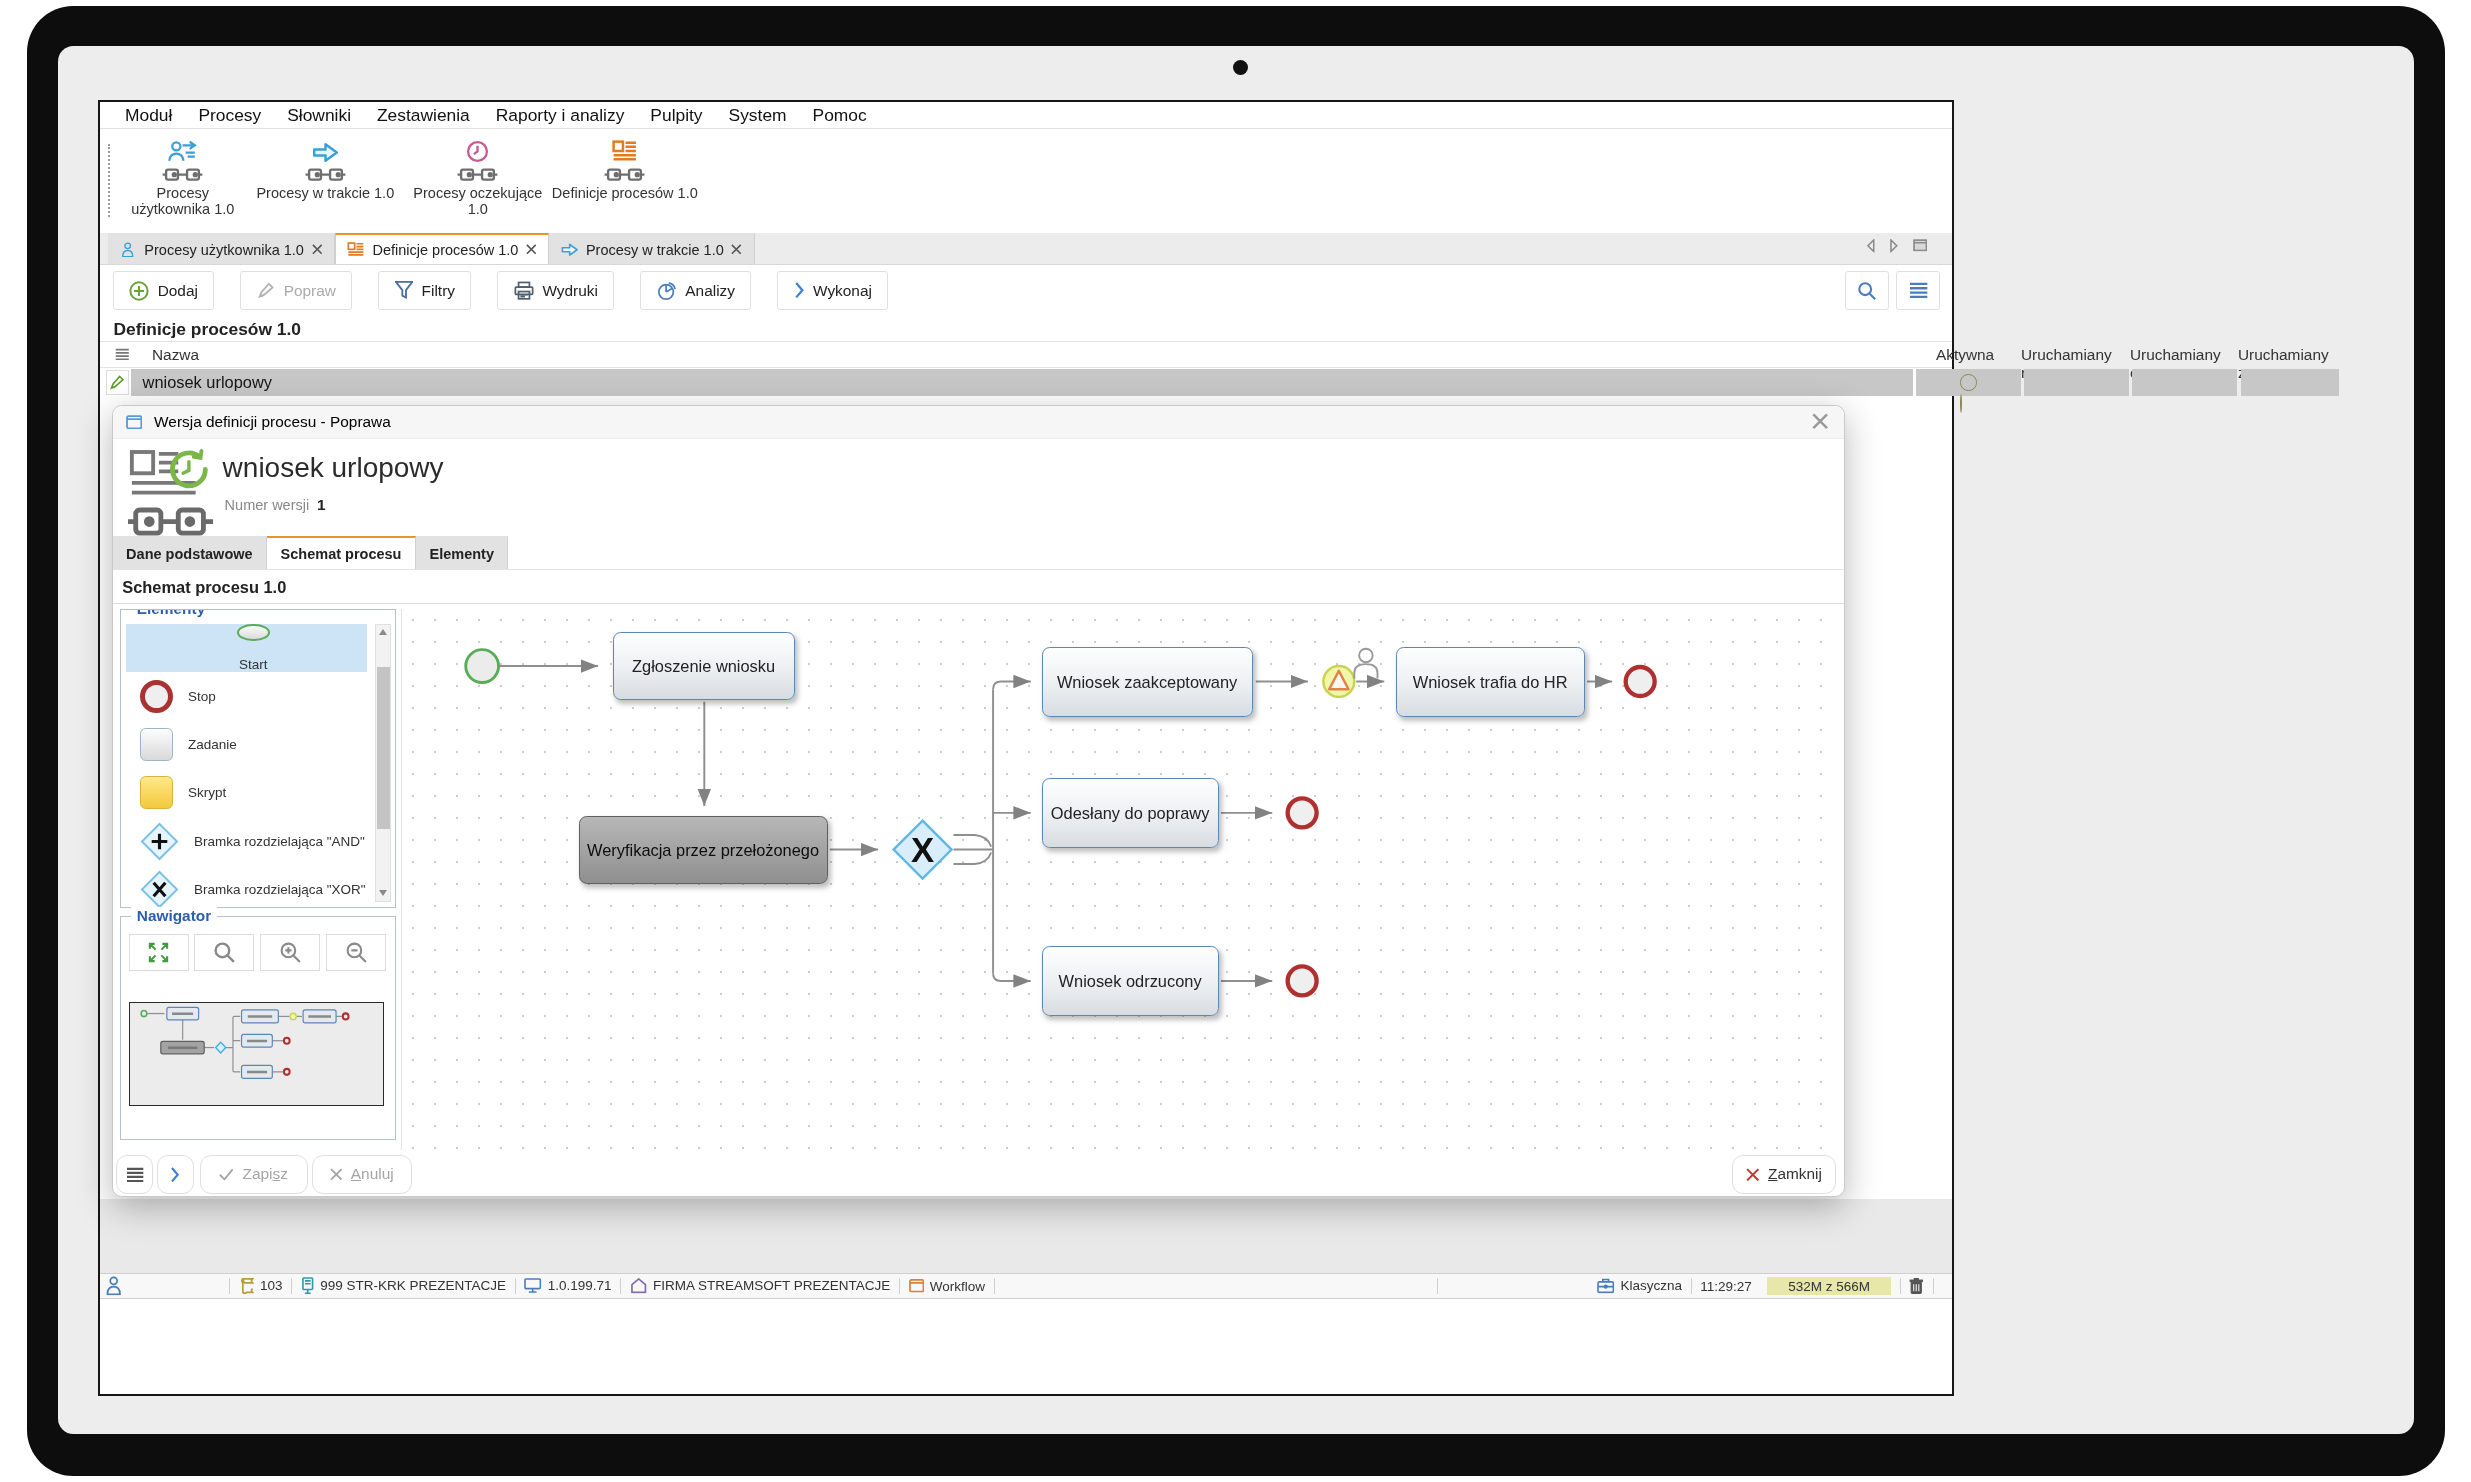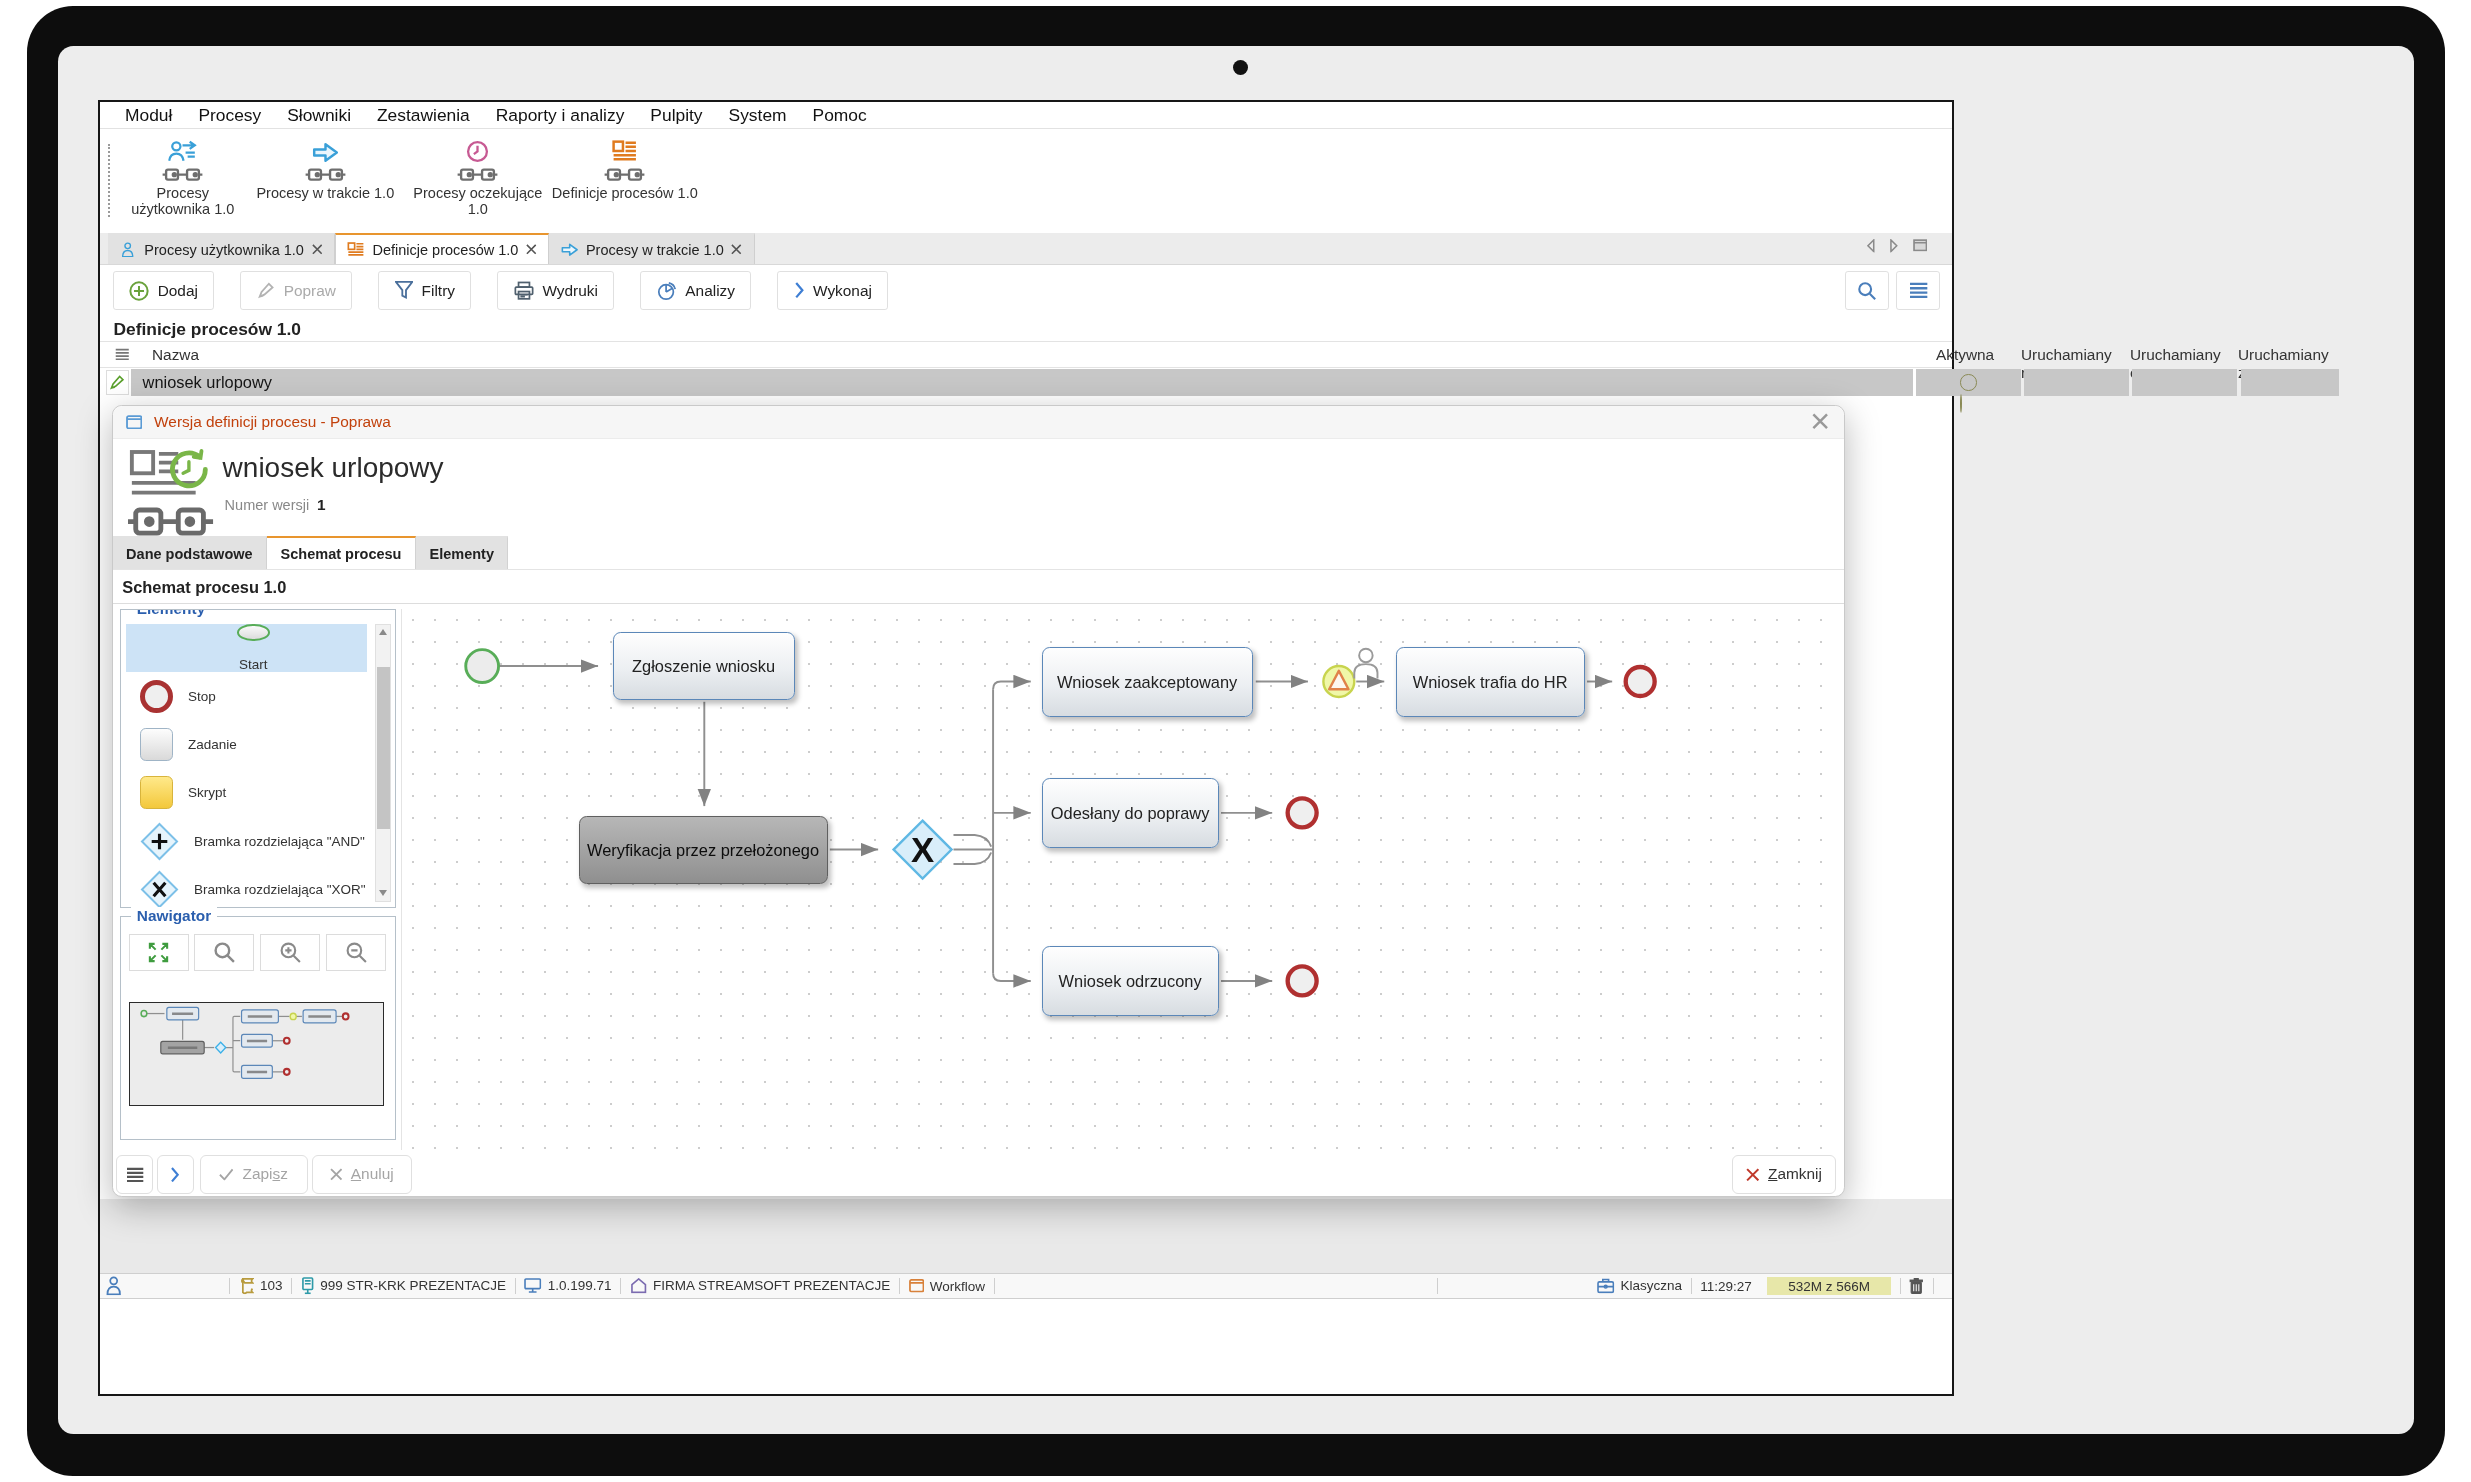--- a/index.html
+++ b/index.html
@@ -49,21 +49,21 @@
   
   .statusbar { position:absolute; left:0; top:1171px; width:100%; height:26px; background:#f8f8f8; border-top:1px solid #cfcfcf; border-bottom:1px solid #cfcfcf; font-size:13.5px; color:#333; }
   .sb-left { position:absolute; left:5.8px; top:0; height:24px; display:flex; align-items:center; }
   .sb-right { position:absolute; right:9.7px; top:0; height:24px; display:flex; align-items:center; }
   .sb-sep { width:1px; height:16.4px; background:#cfcfcf; margin:0 8.7px; }
   .sb-it { display:flex; align-items:center; gap:5.8px; white-space:nowrap; }
   .sb-lonesep { position:absolute; left:1337px; top:3.9px; width:1px; height:16.4px; background:#cfcfcf; }
   .mem { background:#e7e7a9; padding:1.9px 21px; color:#333; }
   
   .dialog { position:absolute; left:11.6px; top:303px; width:1733px; height:792px; background:#fff; border:1px solid #c9c9c9; border-radius:9.7px; box-shadow:0 9.7px 35px rgba(0,0,0,.28); }
-  .dlg-titlebar { position:absolute; left:0; top:0; width:100%; height:33px; background:#f6f6f6; border-radius:9.7px 9.7px 0 0; border-bottom:1px solid #ececec; display:flex; align-items:center; font-size:15.4px; color:#c2410c; }
+  .dlg-titlebar { position:absolute; left:0; top:0; width:100%; height:33px; background:#f6f6f6; border-radius:9.7px 9.7px 0 0; border-bottom:1px solid #ececec; display:flex; align-items:center; font-size:15.4px; color:#000000; }
   .dlg-close { position:absolute; right:15.4px; top:6.8px; color:#999; cursor:pointer; }
   .dlg-bigicon { position:absolute; left:15.4px; top:42px; }
   .dlg-name { position:absolute; left:110px; top:46px; font-size:28px; color:#2b2b2b; }
   .dlg-version { position:absolute; left:112px; top:90px; font-size:14.5px; color:#888; }
   .dlg-version b { color:#222; font-size:15.4px; margin-left:7.7px; }
   .dlg-tabs { position:absolute; left:0; top:130px; height:34px; display:flex; }
   .dtab { display:flex; align-items:center; padding:0 13.5px; font-size:14.5px; color:#222; background:#e2e2e2; border-right:1px solid #d2d2d2; border-top:2.9px solid transparent; cursor:pointer;font-weight:bold; }
   .dtab.active { background:#fff; border-top:2.9px solid #e8952e; border-bottom:1px solid #fff; }
   .dlg-tabs-line { position:absolute; left:0; top:163px; width:100%; border-top:1px solid #e4e4e4; }
   .dlg-section { position:absolute; left:9.7px; top:172px; font-size:16.4px; font-weight:bold; color:#222; }
@@ -86,21 +86,21 @@
   .nav-btn { position:absolute; top:17.4px; width:60px; height:37px; border:1px solid #dcdcdc; background:#fff; display:flex; align-items:center; justify-content:center; cursor:pointer; }
   .minimap { position:absolute; left:7.7px; top:85px; width:255px; height:104px; border:1.9px solid #2b2b2b; background:#ececec; }
   
   .canvas { position:absolute; left:288px; top:203px; width:1441px; height:541px; border-left:1px solid #e4e4e4;
             background-image:radial-gradient(circle,#cdcdcd 1.3px, transparent 1.4px); background-size:22px 22px; overflow:hidden; }
   .node { position:absolute; display:flex; align-items:center; justify-content:center; text-align:center; font-size:16.4px; color:#222;
           background:linear-gradient(180deg,#fefefe 0%,#eceff2 55%,#d7dce1 100%); border:1.9px solid #5b87b8; border-radius:7.7px; box-shadow:2.9px 3.9px 4.8px rgba(0,0,0,.25); }
   .node.dark { background:linear-gradient(180deg,#b7b7b7,#8f8f8f); border-color:#5f5f5f; color:#0d0d0d; }
   
   .dlg-footer { position:absolute; left:0; top:747px; width:100%; height:44px; }
-  .fbtn { position:absolute; top:1.9px; height:39px; border:1px solid #e0e0e0; border-radius:6px; background:#fff; display:flex; align-items:center; justify-content:center; gap:8.7px; font-size:15.4px; cursor:pointer; }
+  .fbtn { position:absolute; top:1.9px; height:39px; border:1px solid #e0e0e0; border-radius:11px; background:#fff; display:flex; align-items:center; justify-content:center; gap:8.7px; font-size:15.4px; cursor:pointer; }
   .fbtn.disabled { color:#a5a5a5; }
   .close-btn { right:7.7px; width:104px; color:#333; }
   u { text-decoration:underline; }
   svg { display:block; }
 </style>
 </head>
 <body>
 
 <svg width="0" height="0" style="position:absolute" aria-hidden="true">
   <defs>

